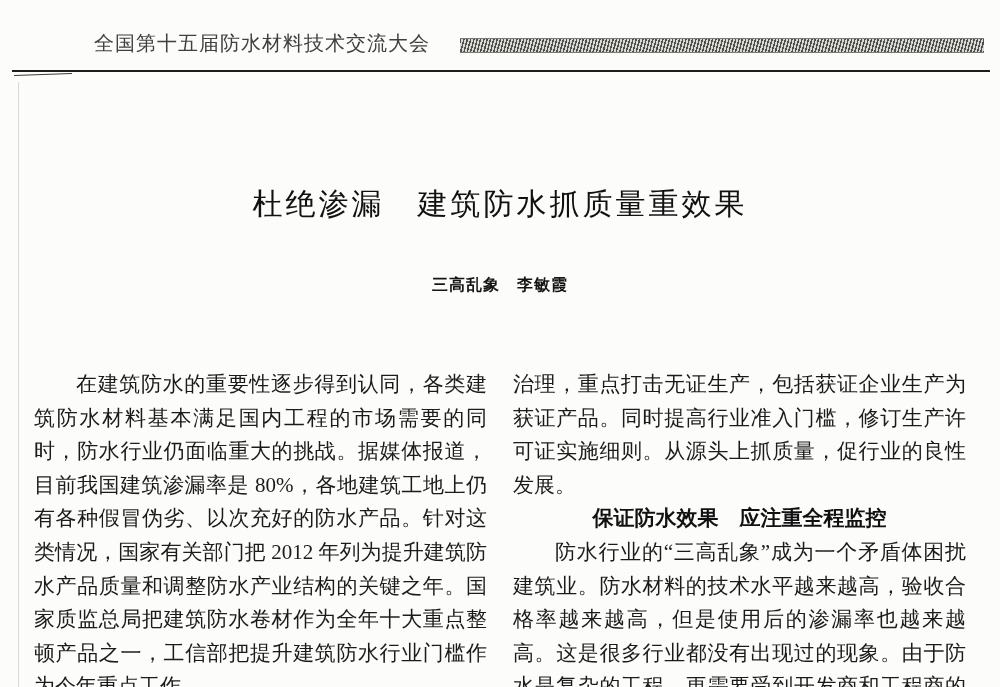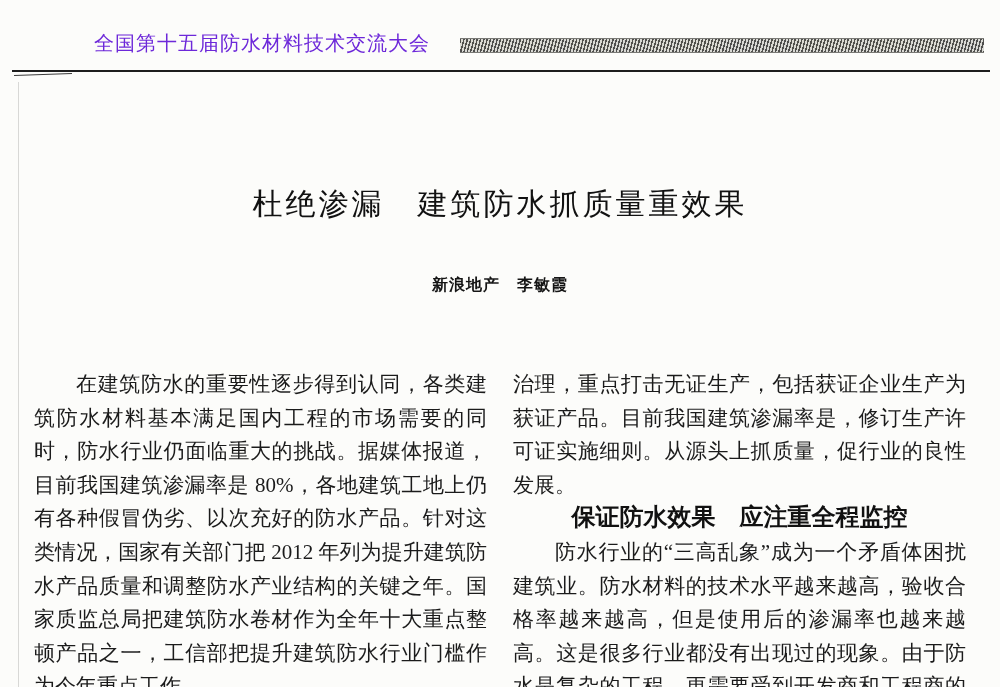--- a/index.html
+++ b/index.html
@@ -22,21 +22,21 @@
     display: flex;
     align-items: center;
     gap: 30px;
     padding: 30px 16px 0 94px;
   }
   .conf-title {
     font-family: "Liberation Sans", "DejaVu Sans", sans-serif;
     font-size: 20px;
     letter-spacing: 1px;
     white-space: nowrap;
-    color: #6d28d9;
+    color: #404040;
   }
   .hatch-bar {
     flex: 1;
     height: 13px;
     margin-top: 3px;
     background: repeating-linear-gradient(
       105deg,
       #4f4f4d 0px, #4f4f4d 1.5px,
       #d9d9d4 1.5px, #d9d9d4 3.2px
     );
@@ -100,53 +100,52 @@
     font-size: 21px;
     line-height: 33.6px;
     text-align: justify;
     color: #1b1b1b;
   }
   .col p.indent {
     text-indent: 2em;
   }
   .subhead {
     margin: 0;
-    font-size: 24px;
+    font-size: 21px;
     line-height: 33.6px;
     font-weight: 700;
     text-align: center;
     color: #111;
-    font-family: Liberation Mono, monospace;
   }
 </style>
 </head>
 <body>
 
 <div class="page">
 
   <div class="page-header">
     <span class="conf-title">全国第十五届防水材料技术交流大会</span>
     <span class="hatch-bar"></span>
   </div>
 
   <div class="header-rule"></div>
   <div class="scan-edge-left"></div>
 
   <h1 class="article-title">杜绝渗漏　建筑防水抓质量重效果</h1>
 
-  <div class="byline">新浪地产　李敏霞</div>
+  <div class="byline">三高乱象　李敏霞</div>
 
   <div class="columns">
 
     <div class="col">
       <p class="indent">在建筑防水的重要性逐步得到认同，各类建筑防水材料基本满足国内工程的市场需要的同时，防水行业仍面临重大的挑战。据媒体报道，目前我国建筑渗漏率是 80%，各地建筑工地上仍有各种假冒伪劣、以次充好的防水产品。针对这类情况，国家有关部门把 2012 年列为提升建筑防水产品质量和调整防水产业结构的关键之年。国家质监总局把建筑防水卷材作为全年十大重点整顿产品之一，工信部把提升建筑防水行业门槛作为今年重点工作。</p>
     </div>
 
     <div class="col">
-      <p>治理，重点打击无证生产，包括获证企业生产为获证产品。目前我国建筑渗漏率是，修订生产许可证实施细则。从源头上抓质量，促行业的良性发展。</p>
+      <p>治理，重点打击无证生产，包括获证企业生产为获证产品。同时提高行业准入门槛，修订生产许可证实施细则。从源头上抓质量，促行业的良性发展。</p>
       <h2 class="subhead">保证防水效果　应注重全程监控</h2>
       <p class="indent">防水行业的“三高乱象”成为一个矛盾体困扰建筑业。防水材料的技术水平越来越高，验收合格率越来越高，但是使用后的渗漏率也越来越高。这是很多行业都没有出现过的现象。由于防水是复杂的工程，更需要受到开发商和工程商的关注。</p>
 
     </div>
 
   </div>
 
 </div>
 
 </body></html>

